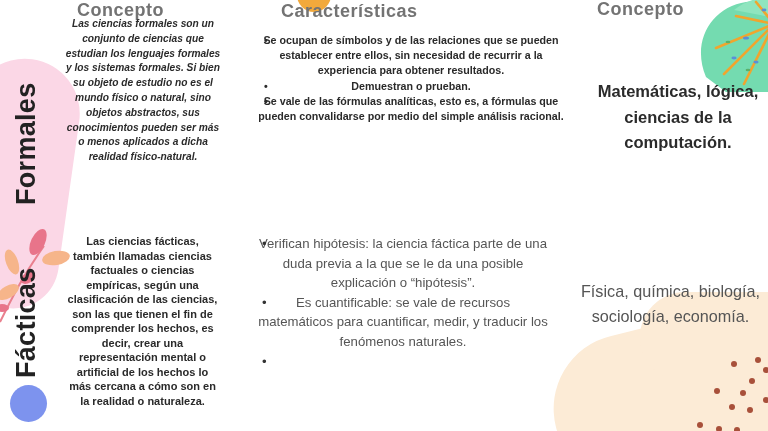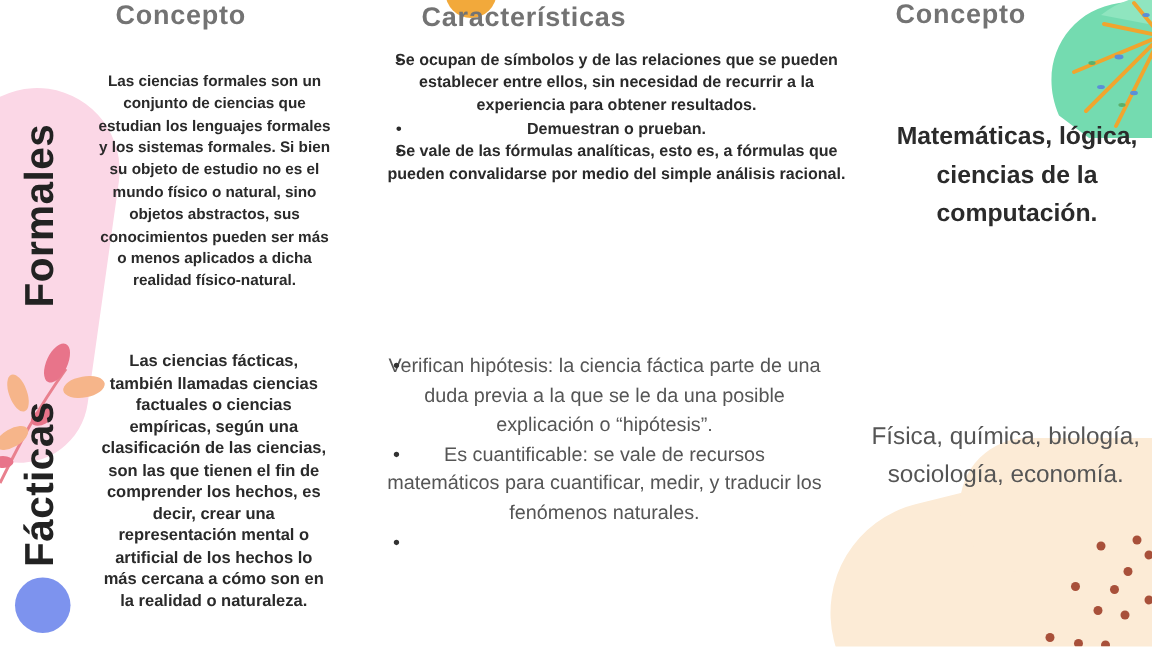--- a/index.html
+++ b/index.html
@@ -49,21 +49,21 @@
       font-size: 18px; letter-spacing: 0.5px; white-space: nowrap;
     }
     .h-concepto { left: 77px; top: 0px; }
     .h-caracteristicas { left: 281px; top: 1px; }
     .h-ejemplos { left: 597px; top: -1px; }
 
     .concept {
       position: absolute; width: 160px; text-align: center;
       font-weight: 700; font-size: 10.2px; line-height: 14.8px; color: #2a2a2a;
     }
-    .concept-formales { left: 63px; top: 48px; }
+    .concept-formales { left: 63px; top: 17px; font-style: italic; }
     .concept-facticas { left: 65px; top: 234px; font-size: 11px; line-height: 14.5px; width: 155px; }
 
     .char-list {
       position: absolute; margin: 0; padding: 0; list-style: none;
       text-align: center;
     }
     .char-list li { position: relative; }
     .char-list li .bullet { position: absolute; left: 6px; }
     .char-formales {
       left: 258px; top: 33px; width: 306px;

